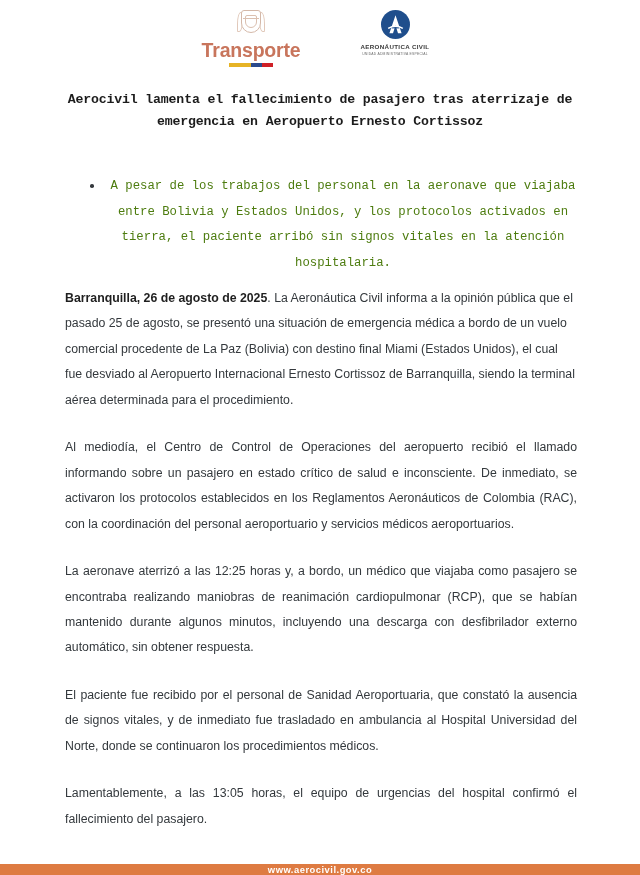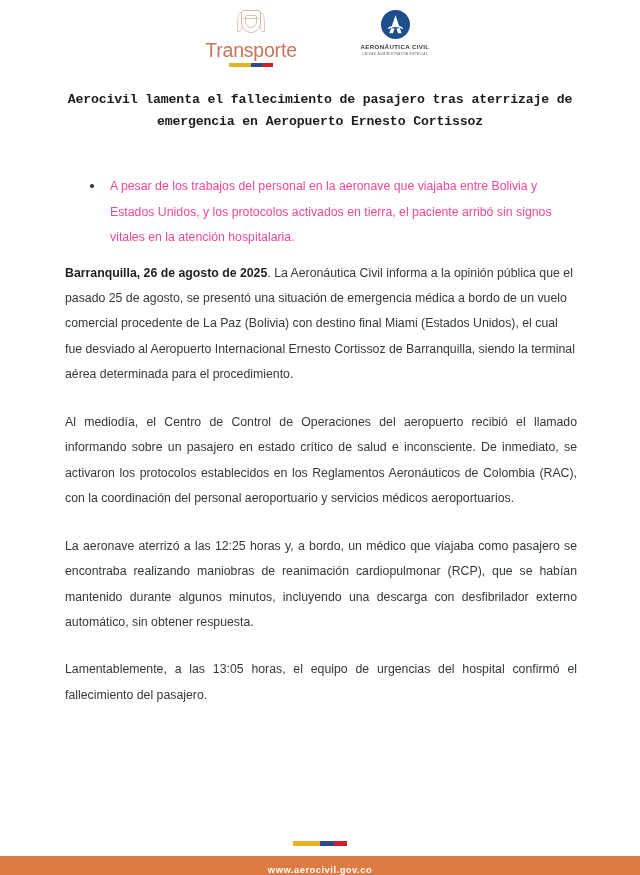--- a/index.html
+++ b/index.html
@@ -81,21 +81,21 @@
     width: 6px;
     height: 20px;
     border: 1.2px solid #cfa890;
     border-radius: 60% 10% 60% 10%;
   }
   .coat-wreath-l { left: -1px; }
   .coat-wreath-r { right: -1px; transform: scaleX(-1); }
 
   .wordmark-transporte {
     font-size: 19.5px;
-    font-weight: normal;
+    font-weight: bold;
     letter-spacing: -0.2px;
     color: #c8755c;
     line-height: 1.05;
     margin-top: 1px;
   }
 
   .flag-small {
     display: flex;
     width: 44px;
     height: 4px;
@@ -160,22 +160,23 @@
     padding: 0;
     list-style: none;
     width: 510px;
     margin-left: 66px;
   }
   .bullet-item {
     position: relative;
     padding-left: 44px;
     font-size: 12.3px;
     line-height: 2.07;
-    color: #ec4899;
-    text-align: left;
+    color: #4d7c0f;
+    text-align: center;
+    font-family: Liberation Mono, monospace;
   }
   .bullet-dot {
     position: absolute;
     left: 24px;
     top: 10px;
     width: 3.6px;
     height: 3.6px;
     border-radius: 50%;
     background: #34393d;
   }
@@ -273,20 +274,21 @@
   </ul>
 
   <div class="body-wrap">
 
     <p class="para first"><b>Barranquilla, 26 de agosto de 2025</b><span>. La Aeronáutica Civil informa a la opinión pública que el pasado 25 de agosto, se presentó una situación de emergencia médica a bordo de un vuelo comercial procedente de La Paz (Bolivia) con destino final Miami (Estados Unidos), el cual fue desviado al Aeropuerto Internacional Ernesto Cortissoz de Barranquilla, siendo la terminal aérea determinada para el procedimiento.</span></p>
 
     <p class="para">Al mediodía, el Centro de Control de Operaciones del aeropuerto recibió el llamado informando sobre un pasajero en estado crítico de salud e inconsciente. De inmediato, se activaron los protocolos establecidos en los Reglamentos Aeronáuticos de Colombia (RAC), con la coordinación del personal aeroportuario y servicios médicos aeroportuarios.</p>
 
     <p class="para">La aeronave aterrizó a las 12:25 horas y, a bordo, un médico que viajaba como pasajero se encontraba realizando maniobras de reanimación cardiopulmonar (RCP), que se habían mantenido durante algunos minutos, incluyendo una descarga con desfibrilador externo automático, sin obtener respuesta.</p>
 
+    <p class="para">El paciente fue recibido por el personal de Sanidad Aeroportuaria, que constató la ausencia de signos vitales, y de inmediato fue trasladado en ambulancia al Hospital Universidad del Norte, donde se continuaron los procedimientos médicos.</p>
 
     <p class="para">Lamentablemente, a las 13:05 horas, el equipo de urgencias del hospital confirmó el fallecimiento del pasajero.</p>
 
   </div>
 
   <div class="spacer"></div>
 
   <div class="footer-flag">
     <span class="fy"></span>
       <span class="fb"></span>

